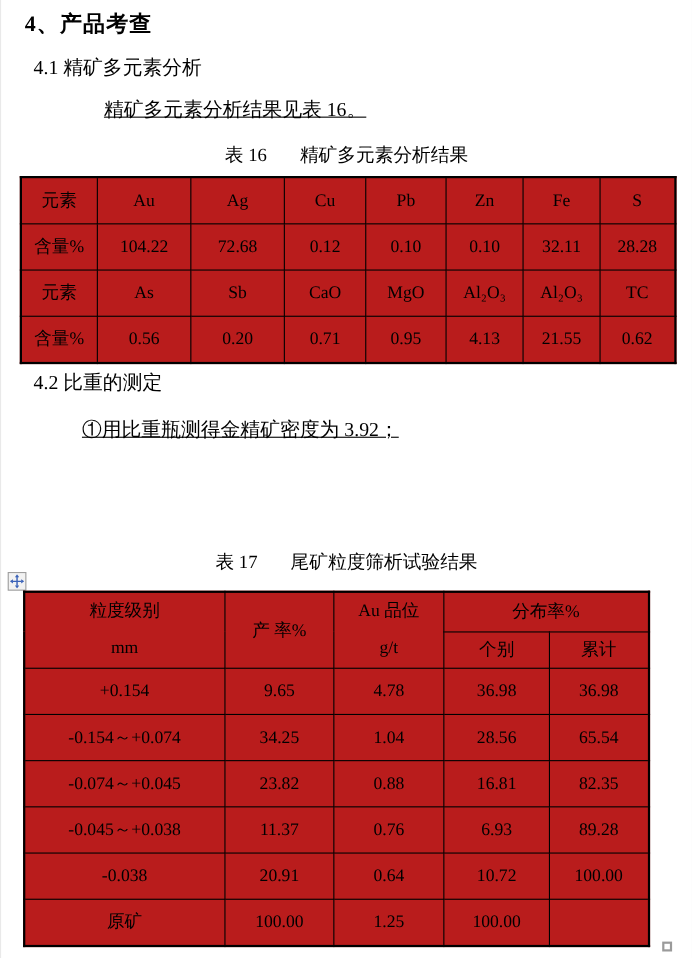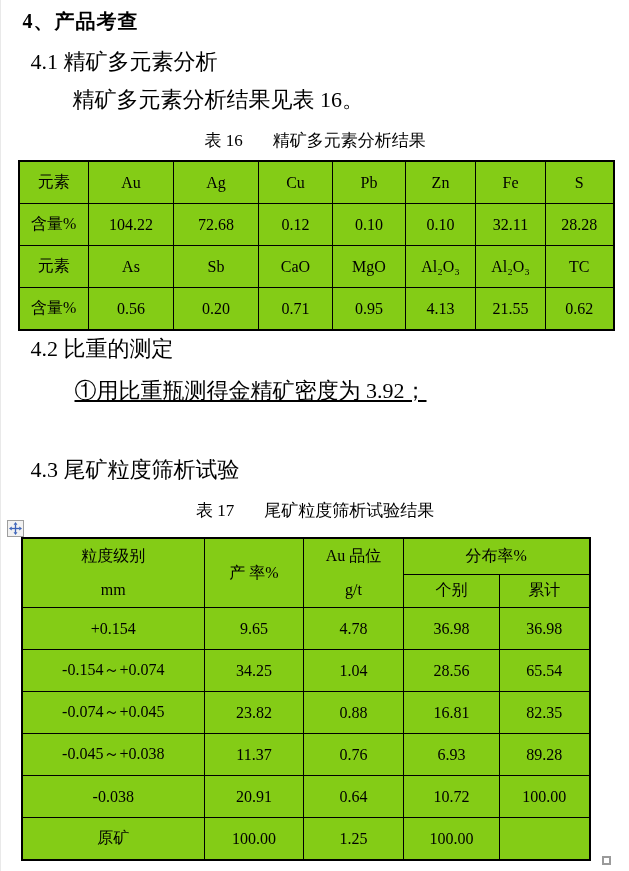--- a/index.html
+++ b/index.html
@@ -6,25 +6,25 @@
   .page{
     position:relative;
     width:584px;height:871px;
     margin:0 auto;
     background:#ffffff;
     font-family:"Liberation Serif","DejaVu Serif",serif;
     color:#000;
     overflow:hidden;
     padding-left:44px;
   }
-  .line{position:absolute;white-space:pre;font-size:22px;line-height:19px;}
+  .line{position:absolute;white-space:pre;font-size:18px;line-height:19px;}
   .h4{position:absolute;left:22px;top:8px;font-size:20px;font-weight:bold;letter-spacing:1px;white-space:pre;}
   .caption{position:absolute;left:0;width:629px;text-align:center;font-size:17px;white-space:pre;}
   .caption .cap-label{margin-right:30px;}
-  table{border-collapse:collapse;table-layout:fixed;position:absolute;background:#84cc16;}
+  table{border-collapse:collapse;table-layout:fixed;position:absolute;background:#b91c1c;}
   table,td{border:1px solid #000;}
   table{border-width:2px;}
   td{
     text-align:center;vertical-align:middle;
     font-size:16px;padding:0;overflow:hidden;
     font-family:"Liberation Serif","DejaVu Serif",serif;
   }
   #t16{left:17px;top:160px;width:595px;}
   #t16 td{height:41px;}
   #t17{left:20px;top:537px;width:568px;}
@@ -42,21 +42,21 @@
 </style>
 </head>
 <body>
 
 <div class="page">
 
   <div class="h4">4、产品考查</div>
 
   <div class="line" style="left:30px;top:52px;">4.1 精矿多元素分析</div>
 
-  <div class="line" style="left:72px;top:90px;">精矿多元素分析结果见表 16。</div>
+  <div class="line" style="left:94px;top:90px;text-decoration:underline;">精矿多元素分析结果见表 16。</div>
 
   <div class="caption" style="top:129px;"><span class="cap-label">表 16</span><span>精矿多元素分析结果</span></div>
 
   <table id="t16">
     <colgroup>
       <col style="width:70px">
         <col style="width:85px">
         <col style="width:85px">
         <col style="width:74px">
       <col style="width:73px">
@@ -103,21 +103,20 @@
       <td>0.95</td>
       <td>4.13</td>
       <td>21.55</td>
       <td>0.62</td>
     </tr>
   </tbody>
     </table>
 
   <div class="line" style="left:30px;top:339px;">4.2 比重的测定</div>
   <div class="line" style="left:74px;top:381px;text-decoration:underline;">①用比重瓶测得金精矿密度为 3.92；</div>
-  <div class="line" style="left:30px;top:460px;">4.3 尾矿粒度筛析试验</div>
 
   <div class="caption" style="top:499px;"><span class="cap-label">表 17</span><span>尾矿粒度筛析试验结果</span></div>
 
   <div class="move-handle" title="">
     <span style="display:flex;">
       <svg width="13" height="13" viewBox="0 0 16 16">
         <g stroke="#3a62b8" stroke-width="1.6" fill="#3a62b8">
           <line x1="8" y1="3" x2="8" y2="13"></line>
           <line x1="3" y1="8" x2="13" y2="8"></line>
           <polygon points="8,0 5.6,3.4 10.4,3.4" stroke="none"></polygon>

